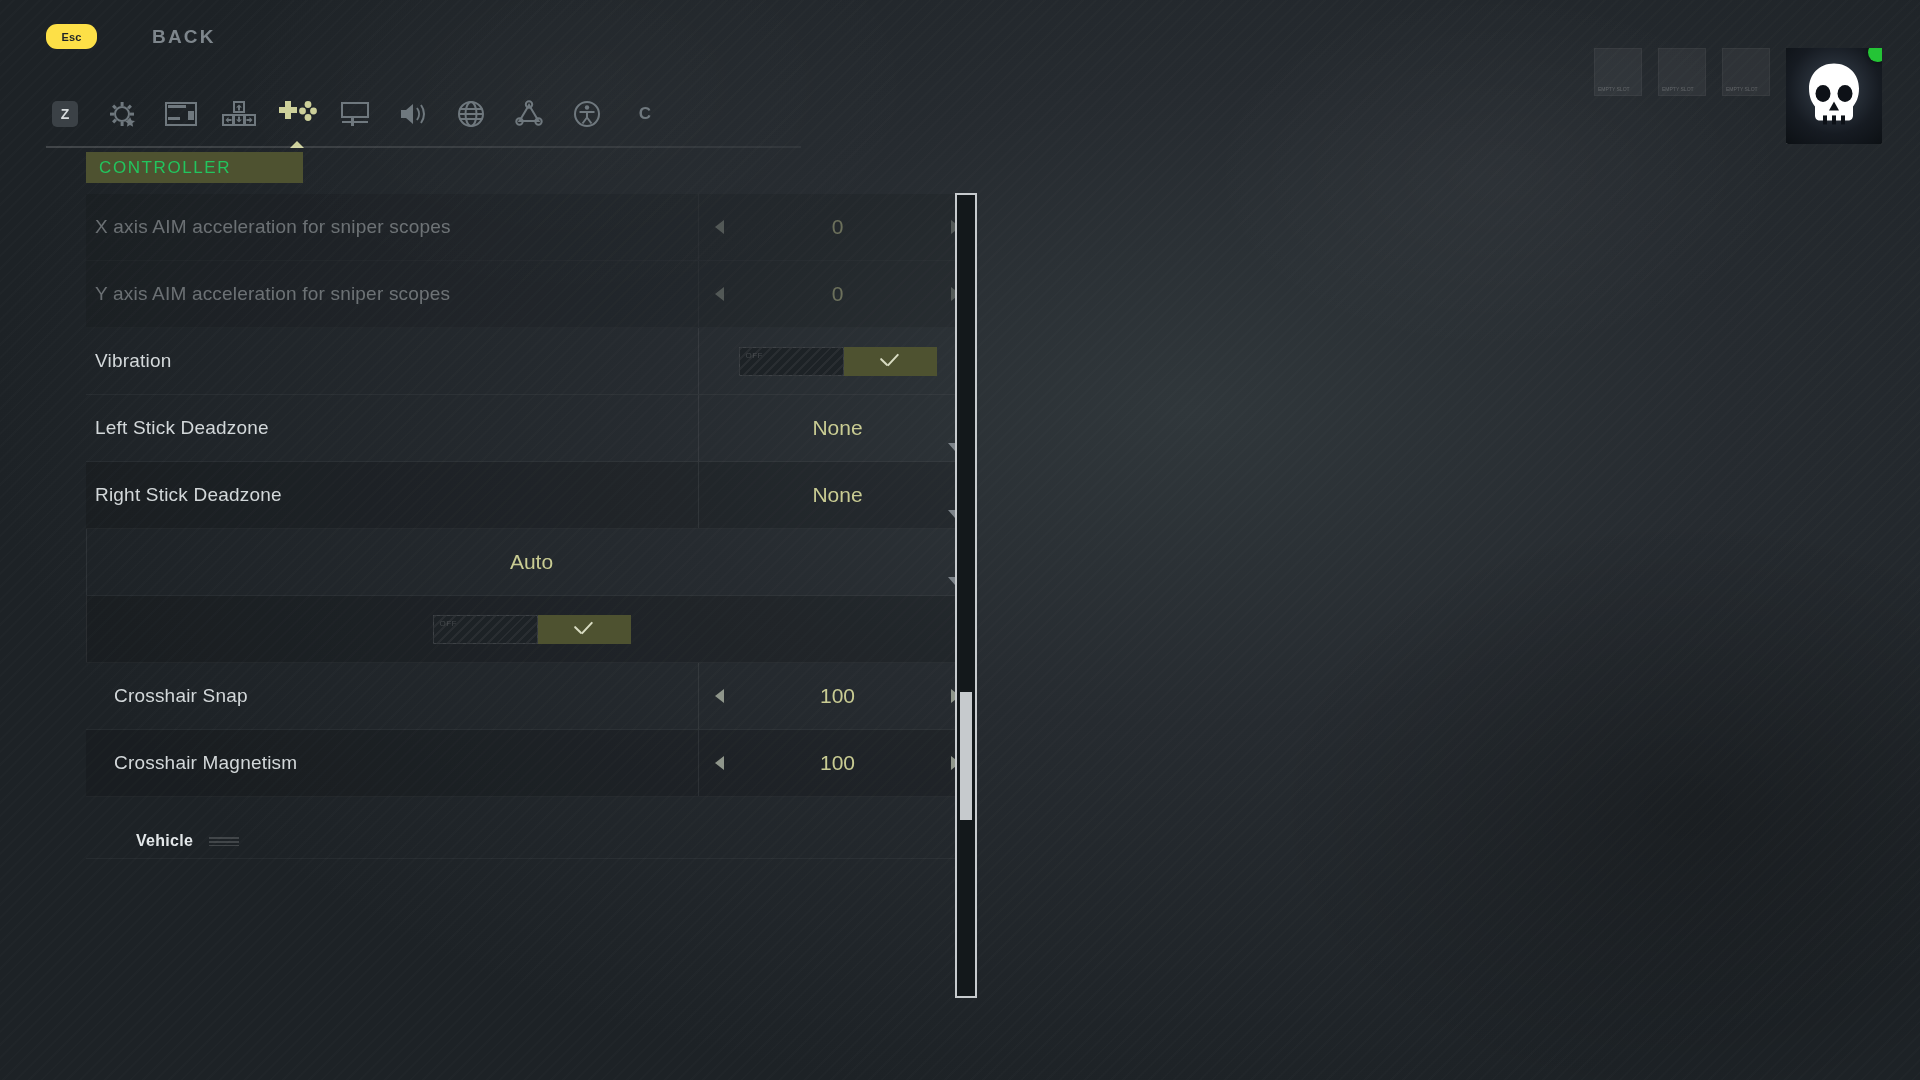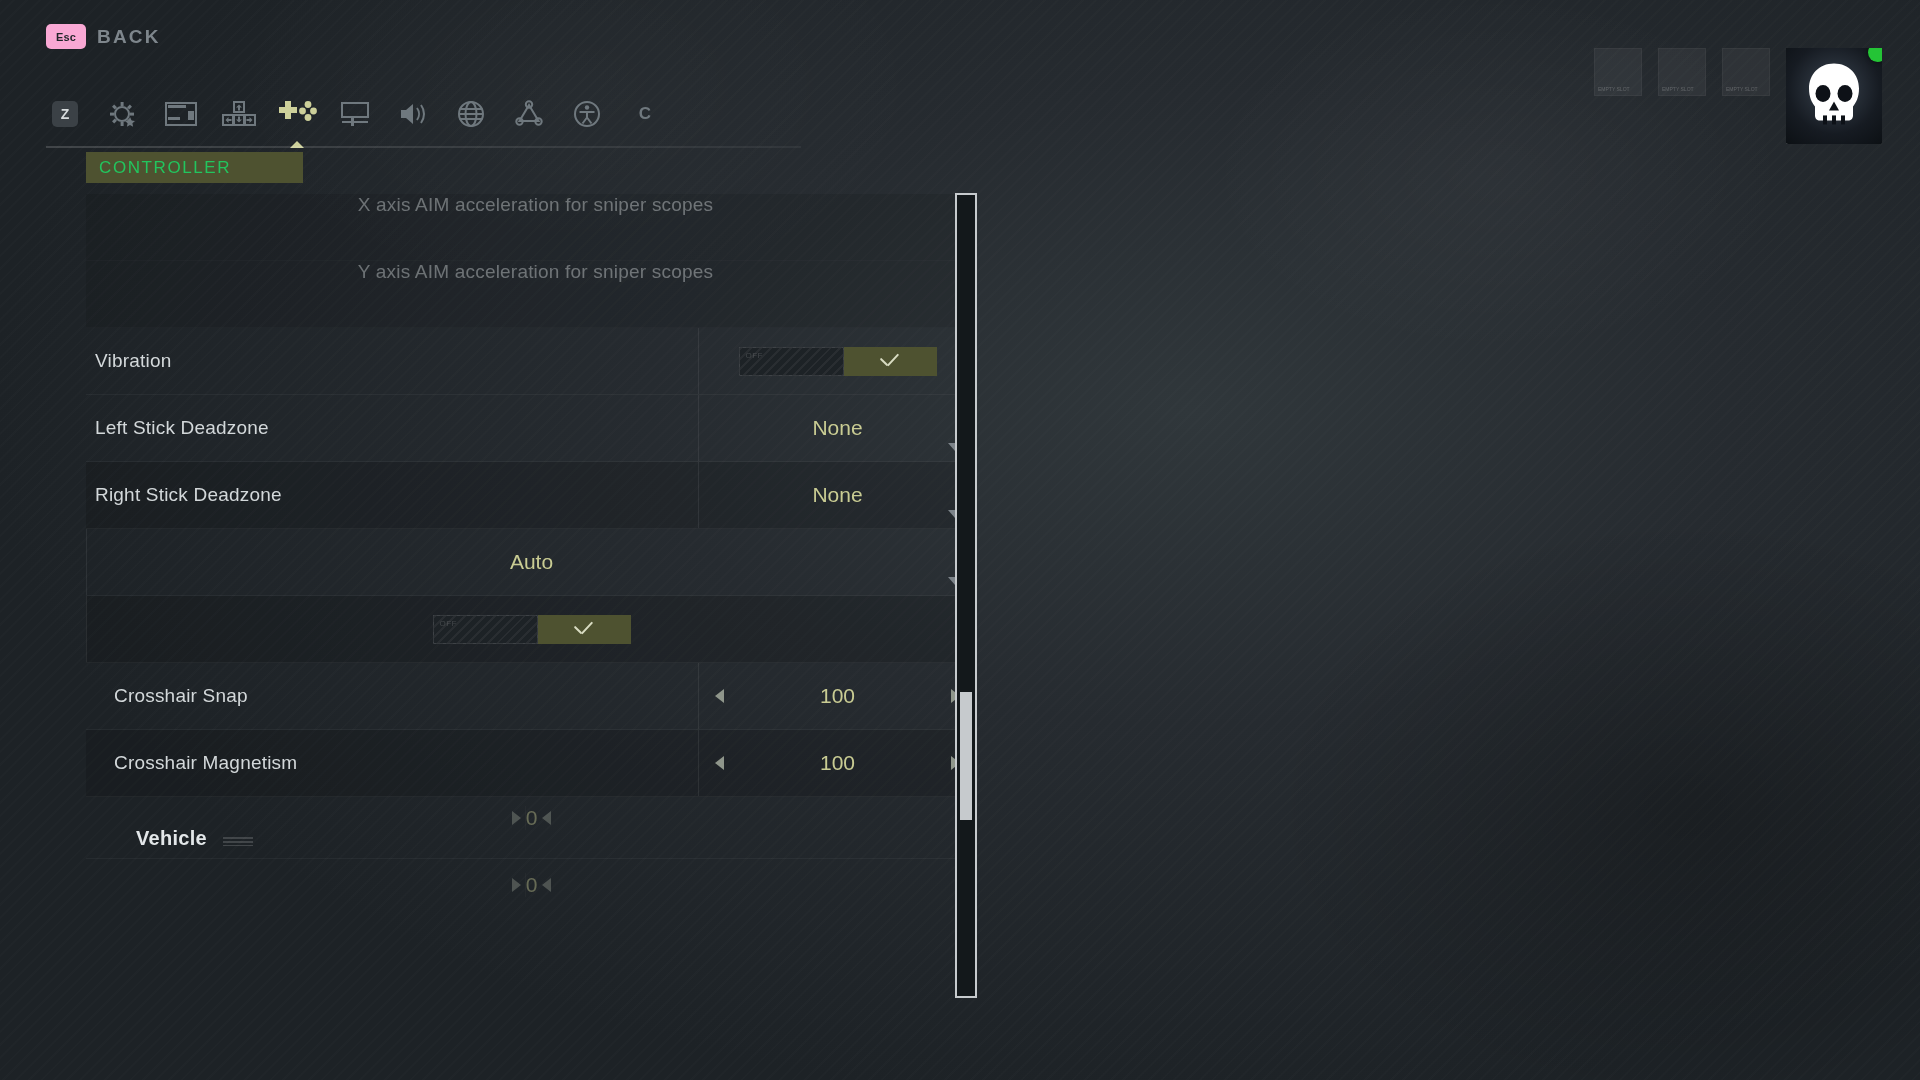--- a/index.html
+++ b/index.html
@@ -23,25 +23,25 @@
     background:
       radial-gradient(420px 260px at 78% 16%, rgba(255,255,255,0.030), rgba(0,0,0,0) 70%),
       radial-gradient(520px 320px at 30% 8%, rgba(255,255,255,0.018), rgba(0,0,0,0) 70%),
       radial-gradient(600px 420px at 88% 75%, rgba(0,0,0,0.22), rgba(0,0,0,0) 70%);
   }
   .root { position:relative; z-index:2; width:1920px; height:1080px; }
 
   
   .backbar{ position:absolute; left:46px; top:24px; display:flex; align-items:center; gap:11px; }
   .esc-key{
-    width:40px;height:25px;border-radius:5px;background:#f9a8d4;
+    width:51px;height:25px;border-radius:11px;background:#fde047;
     display:flex;align-items:center;justify-content:center;
     font-size:11px;font-weight:bold;color:#1f2428;letter-spacing:.2px;
   }
-  .back-label{ font-size:19px; letter-spacing:2.2px; color:#7e868c; font-weight:bold; }
+  .back-label{ font-size:19px; letter-spacing:2.2px; color:#7e868c; font-weight:bold;margin-left:44px; }
 
   
   .tabstrip{ position:absolute; left:36px; top:88px; display:flex; align-items:flex-end; height:52px; }
   .tab{
     width:58px;height:52px;display:flex;align-items:center;justify-content:center;
     position:relative; cursor:pointer;
   }
   .tab svg{ display:block; }
   .tab .stroke{ fill:none; stroke:#6f787e; stroke-width:2; }
   .tab .fill{ fill:#6f787e; }
@@ -82,21 +82,21 @@
   .row.dim{ opacity:.42; }
   .row .label{
     flex:0 0 612px; padding-left:9px; font-size:19px; color:#d3d8da; letter-spacing:.2px;
   }
   .row.indent .label{ padding-left:28px; }
   .row .control{
     flex:1 1 auto; height:100%; position:relative;
     border-left:1px solid rgba(255,255,255,0.07);
     display:flex; align-items:center; justify-content:center;
   }
-  .row.shaded{ background:rgba(0,0,0,0.20);flex-direction:column; }
+  .row.shaded{ background:rgba(0,0,0,0.20); }
   .row.shaded2{ background:rgba(0,0,0,0.13); }
 
   
   .stepper{ width:100%; height:100%; display:flex; align-items:center; justify-content:center; position:relative; }
   .stepper .val{ font-size:21px; color:#c9cc93; }
   .arrow{ position:absolute; width:0;height:0; cursor:pointer; }
   .arrow.left{ left:16px; border-top:7px solid transparent;border-bottom:7px solid transparent;border-right:9px solid #8f968b; }
   .arrow.right{ right:16px; border-top:7px solid transparent;border-bottom:7px solid transparent;border-left:9px solid #8f968b; }
 
   
@@ -126,21 +126,21 @@
     content:""; position:absolute; background:#d9dcc2; height:2px; border-radius:1px;
   }
   .check::before{ width:10px; transform:rotate(45deg); left:0; top:6px; }
   .check::after{ width:16px; transform:rotate(-47deg); left:6px; top:4px; }
 
   
   .group-head{
     height:62px; display:flex; align-items:flex-end; padding-bottom:8px; padding-left:50px;
     border-bottom:1px solid rgba(255,255,255,0.045);
   }
-  .group-head .g{ font-size:20px; font-weight:bold; color:#e3e7e9; letter-spacing:.3px; }
+  .group-head .g{ font-size:16px; font-weight:bold; color:#e3e7e9; letter-spacing:.3px; }
   .group-head .mark{
     margin-left:16px; margin-bottom:4px; width:30px; height:9px;
     background:repeating-linear-gradient(to bottom, rgba(255,255,255,0.16) 0 2px, rgba(0,0,0,0) 2px 4px);
   }
 
   
   .scroll-track{
     position:absolute; left:955px; top:193px; width:22px; height:805px;
     border:2px solid #c6cacd; background:#13181b;
   }

